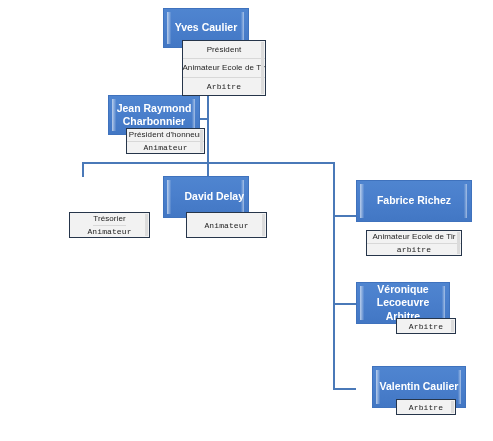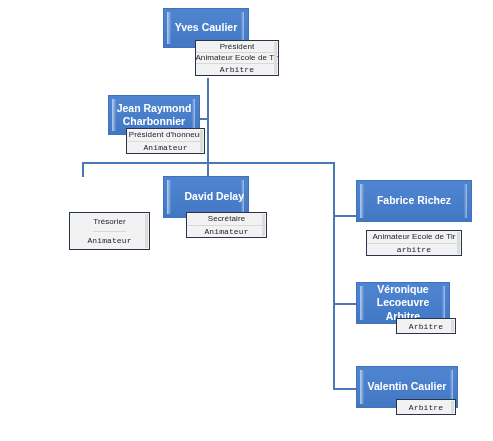--- a/index.html
+++ b/index.html
@@ -127,62 +127,61 @@
 
   <div class="conn v" style="left:333px; top:162px; height:227px;"></div>
 
   <div class="conn h" style="left:333px; top:215px; width:23px;"></div>
   <div class="conn h" style="left:333px; top:303px; width:23px;"></div>
   <div class="conn h" style="left:333px; top:388px; width:23px;"></div>
 
   <div class="node" style="left:163px; top:8px; width:86px; height:40px;">
     <span class="nm">Yves Caulier</span>
   </div>
-  <div class="details" style="left:195px; top:40px; width:84px; height:36px;justify-content:flex-end;">
+  <div class="details" style="left:182px; top:40px; width:84px; height:56px;">
     <div class="row">Président</div>
     <div class="row">Animateur Ecole de Tir</div>
     <div class="row">Arbitre</div>
   </div>
 
   <div class="node" style="left:108px; top:95px; width:92px; height:40px;">
     <span class="nm two-line">Jean Raymond Charbonnier</span>
   </div>
   <div class="details" style="left:126px; top:128px; width:79px; height:26px;">
     <div class="row">Président d'honneur</div>
     <div class="row">Animateur</div>
   </div>
 
-  <div class="details" style="left:69px; top:212px; width:81px; height:38px;align-items:center;">
+  <div class="details" style="left:69px; top:212px; width:81px; height:26px;align-items:center;">
     <div class="row">Trésorier</div>
     <div class="row">Animateur</div>
   </div>
 
   <div class="node" style="left:163px; top:176px; width:86px; height:42px;align-items:flex-end;">
     <span class="nm">David Delay</span>
   </div>
   <div class="details" style="left:186px; top:212px; width:81px; height:26px;">
-    <div class="row">Secrétaire</div>
     <div class="row">Animateur</div>
   </div>
 
   <div class="node" style="left:356px; top:180px; width:116px; height:42px;">
     <span class="nm">Fabrice Richez</span>
   </div>
   <div class="details" style="left:366px; top:230px; width:96px; height:26px;">
     <div class="row">Animateur Ecole de Tir</div>
     <div class="row">arbitre</div>
   </div>
 
   <div class="node" style="left:356px; top:282px; width:94px; height:42px;">
     <span class="nm two-line">Véronique Lecoeuvre Arbitre</span>
   </div>
   <div class="details" style="left:396px; top:318px; width:60px; height:16px;">
     <div class="row">Arbitre</div>
   </div>
 
-  <div class="node" style="left:356px; top:366px; width:102px; height:42px;">
+  <div class="node" style="left:372px; top:366px; width:94px; height:42px;">
     <span class="nm">Valentin Caulier</span>
   </div>
   <div class="details" style="left:396px; top:399px; width:60px; height:16px;">
     <div class="row">Arbitre</div>
   </div>
 
 </div>
 
 </body></html>

